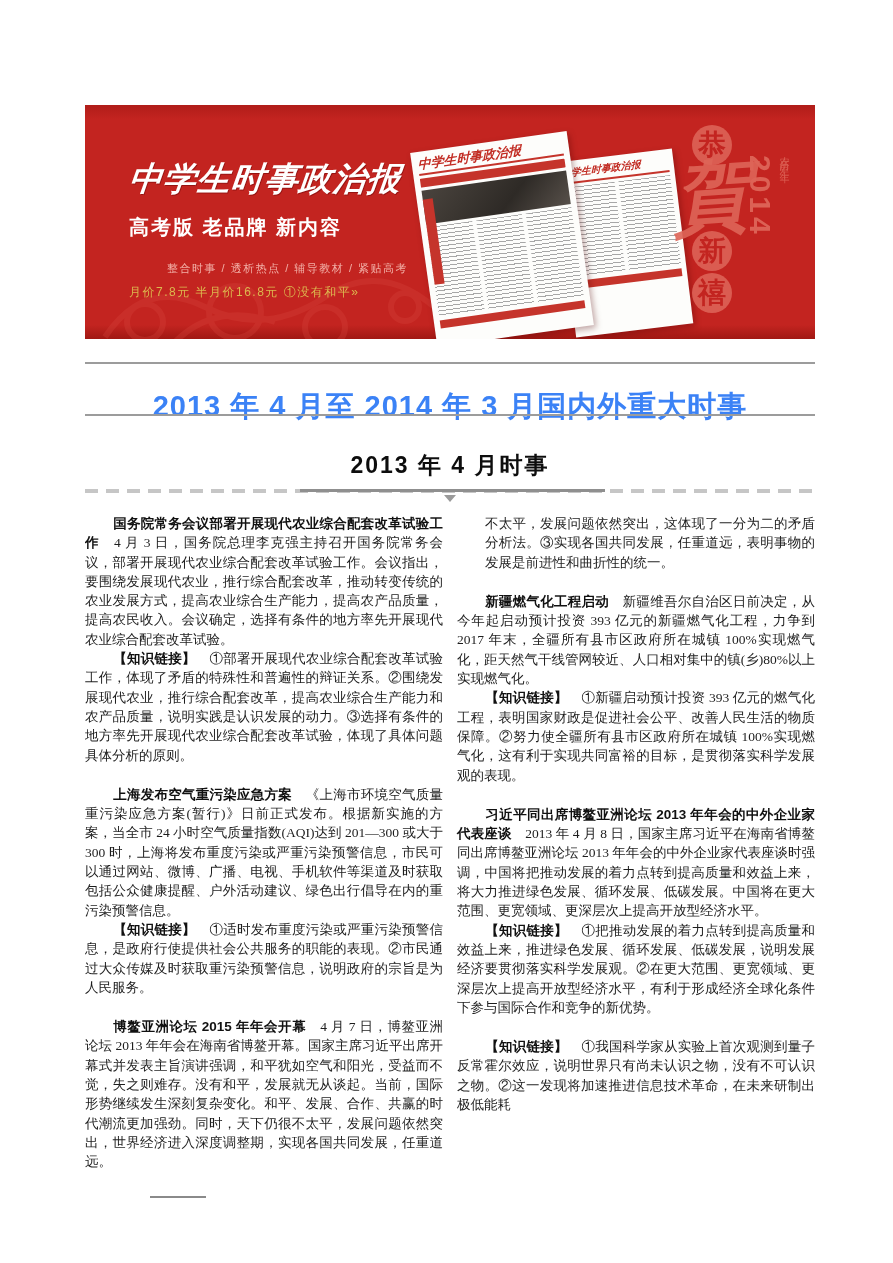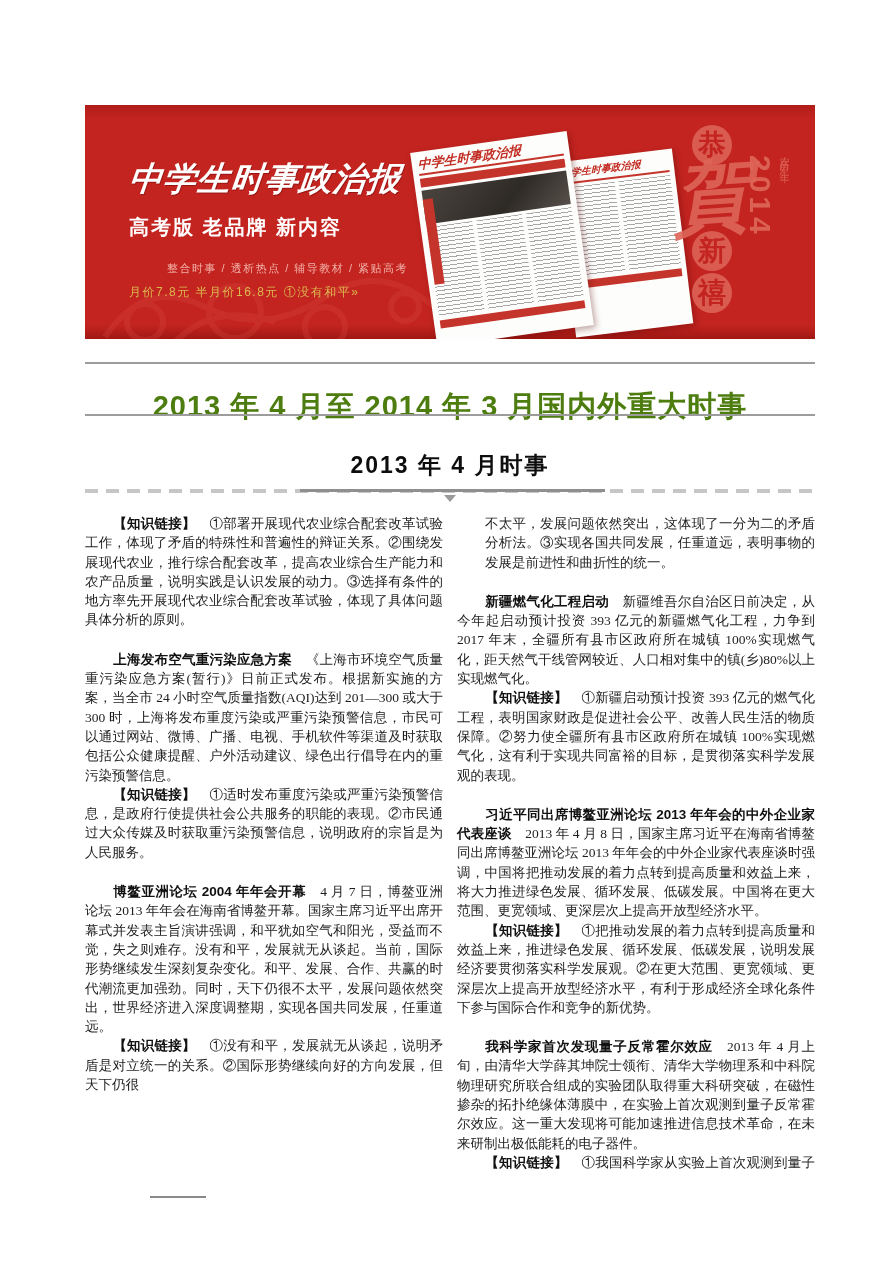--- a/index.html
+++ b/index.html
@@ -51,21 +51,21 @@
   .g-side{position:absolute;left:66px;top:26px;writing-mode:vertical-rl;color:#de6558;
           font-family:"Liberation Sans",sans-serif;}
   .g-note{font-size:10px;letter-spacing:4px;opacity:.9;}
   .g-year{font-size:30px;font-weight:bold;letter-spacing:4px;margin-top:6px;opacity:.95;}
 
   
   .rule{position:absolute;left:85px;width:730px;height:2px;background:#9c9c9c;}
   .rule1{top:362px;} .rule2{top:414px;}
   .page-title{position:absolute;left:85px;top:368px;width:730px;text-align:center;
               font-family:"Liberation Sans",sans-serif;font-weight:bold;font-size:29px;
-              color:#4d7c0f;letter-spacing:1px;}
+              color:#3b82f6;letter-spacing:1px;}
   .section-title{position:absolute;left:85px;top:431px;width:730px;text-align:center;
                  font-family:"Liberation Sans",sans-serif;font-weight:bold;font-size:23px;
                  color:#0d0d0d;letter-spacing:2px;}
   .dash-rule{position:absolute;left:85px;top:489px;width:730px;height:4px;
              background:repeating-linear-gradient(90deg,#c6c6c6 0 13px,transparent 13px 21px);}
   .dash-solid{position:absolute;left:215px;top:0;width:305px;height:3px;background:#8f8f8f;}
   .tri-down{position:absolute;left:444px;top:495px;width:0;height:0;
             border-left:6px solid transparent;border-right:6px solid transparent;
             border-top:7px solid #9a9a9a;}
 
@@ -148,31 +148,31 @@
   <div class="rule rule2"></div>
 
   <h2 class="section-title">2013 年 4 月时事</h2>
   <div class="dash-rule">
     <div class="dash-solid"></div>
   </div>
   <div class="tri-down"></div>
 
   <div class="columns">
     <div class="col">
+        <p class="para"><b class="para-heading">国务院常务会议部署开展现代农业综合配套改革试验工作</b>　4 月 3 日，国务院总理李克强主持召开国务院常务会议，部署开展现代农业综合配套改革试验工作。会议指出，要围绕发展现代农业，推行综合配套改革，推动转变传统的农业发展方式，提高农业综合生产能力，提高农产品质量，提高农民收入。会议确定，选择有条件的地方率先开展现代农业综合配套改革试验。</p>
         <p class="para spaced"><b class="para-heading">【知识链接】</b>　①部署开展现代农业综合配套改革试验工作，体现了矛盾的特殊性和普遍性的辩证关系。②围绕发展现代农业，推行综合配套改革，提高农业综合生产能力和农产品质量，说明实践是认识发展的动力。③选择有条件的地方率先开展现代农业综合配套改革试验，体现了具体问题具体分析的原则。</p>
         <p class="para"><b class="para-heading">上海发布空气重污染应急方案</b>　《上海市环境空气质量重污染应急方案(暂行)》日前正式发布。根据新实施的方案，当全市 24 小时空气质量指数(AQI)达到 201—300 或大于 300 时，上海将发布重度污染或严重污染预警信息，市民可以通过网站、微博、广播、电视、手机软件等渠道及时获取包括公众健康提醒、户外活动建议、绿色出行倡导在内的重污染预警信息。</p>
         <p class="para spaced"><b class="para-heading">【知识链接】</b>　①适时发布重度污染或严重污染预警信息，是政府行使提供社会公共服务的职能的表现。②市民通过大众传媒及时获取重污染预警信息，说明政府的宗旨是为人民服务。</p>
-        <p class="para"><b class="para-heading">博鳌亚洲论坛 2004 年年会开幕</b>　4 月 7 日，博鳌亚洲论坛 2013 年年会在海南省博鳌开幕。国家主席习近平出席开幕式并发表主旨演讲强调，和平犹如空气和阳光，受益而不觉，失之则难存。没有和平，发展就无从谈起。当前，国际形势继续发生深刻复杂变化。和平、发展、合作、共赢的时代潮流更加强劲。同时，天下仍很不太平，发展问题依然突出，世界经济进入深度调整期，实现各国共同发展，任重道远。</p>
+        <p class="para"><b class="para-heading">博鳌亚洲论坛 2015 年年会开幕</b>　4 月 7 日，博鳌亚洲论坛 2013 年年会在海南省博鳌开幕。国家主席习近平出席开幕式并发表主旨演讲强调，和平犹如空气和阳光，受益而不觉，失之则难存。没有和平，发展就无从谈起。当前，国际形势继续发生深刻复杂变化。和平、发展、合作、共赢的时代潮流更加强劲。同时，天下仍很不太平，发展问题依然突出，世界经济进入深度调整期，实现各国共同发展，任重道远。</p>
         <p class="para"><b class="para-heading">【知识链接】</b>　①没有和平，发展就无从谈起，说明矛盾是对立统一的关系。②国际形势继续向好的方向发展，但天下仍很</p>
       </div>
     <div class="col">
         <p class="para cont spaced">不太平，发展问题依然突出，这体现了一分为二的矛盾分析法。③实现各国共同发展，任重道远，表明事物的发展是前进性和曲折性的统一。</p>
         <p class="para"><b class="para-heading">新疆燃气化工程启动</b>　新疆维吾尔自治区日前决定，从今年起启动预计投资 393 亿元的新疆燃气化工程，力争到 2017 年末，全疆所有县市区政府所在城镇 100%实现燃气化，距天然气干线管网较近、人口相对集中的镇(乡)80%以上实现燃气化。</p>
         <p class="para spaced"><b class="para-heading">【知识链接】</b>　①新疆启动预计投资 393 亿元的燃气化工程，表明国家财政是促进社会公平、改善人民生活的物质保障。②努力使全疆所有县市区政府所在城镇 100%实现燃气化，这有利于实现共同富裕的目标，是贯彻落实科学发展观的表现。</p>
         <p class="para"><b class="para-heading">习近平同出席博鳌亚洲论坛 2013 年年会的中外企业家代表座谈</b>　2013 年 4 月 8 日，国家主席习近平在海南省博鳌同出席博鳌亚洲论坛 2013 年年会的中外企业家代表座谈时强调，中国将把推动发展的着力点转到提高质量和效益上来，将大力推进绿色发展、循环发展、低碳发展。中国将在更大范围、更宽领域、更深层次上提高开放型经济水平。</p>
         <p class="para spaced"><b class="para-heading">【知识链接】</b>　①把推动发展的着力点转到提高质量和效益上来，推进绿色发展、循环发展、低碳发展，说明发展经济要贯彻落实科学发展观。②在更大范围、更宽领域、更深层次上提高开放型经济水平，有利于形成经济全球化条件下参与国际合作和竞争的新优势。</p>
-        <p class="para"><b class="para-heading">我科学家首次发现量子反常霍尔效应</b>　2013 年 4 月上旬，由清华大学薛其坤院士领衔、清华大学物理系和中科院物理研究所联合组成的实验团队取得重大科研突破，在磁性掺杂的拓扑绝缘体薄膜中，在实验上首次观测到量子反常霍尔效应。这一重大发现将可能加速推进信息技术革命，在未来研制出极低能耗的电子器件。</p>
         <p class="para"><b class="para-heading">【知识链接】</b>　①我国科学家从实验上首次观测到量子反常霍尔效应，说明世界只有尚未认识之物，没有不可认识之物。②这一发现将加速推进信息技术革命，在未来研制出极低能耗</p>
       </div>
   </div>
 
   <div class="footer-mark"></div>
 </div>
 
 </body></html>

